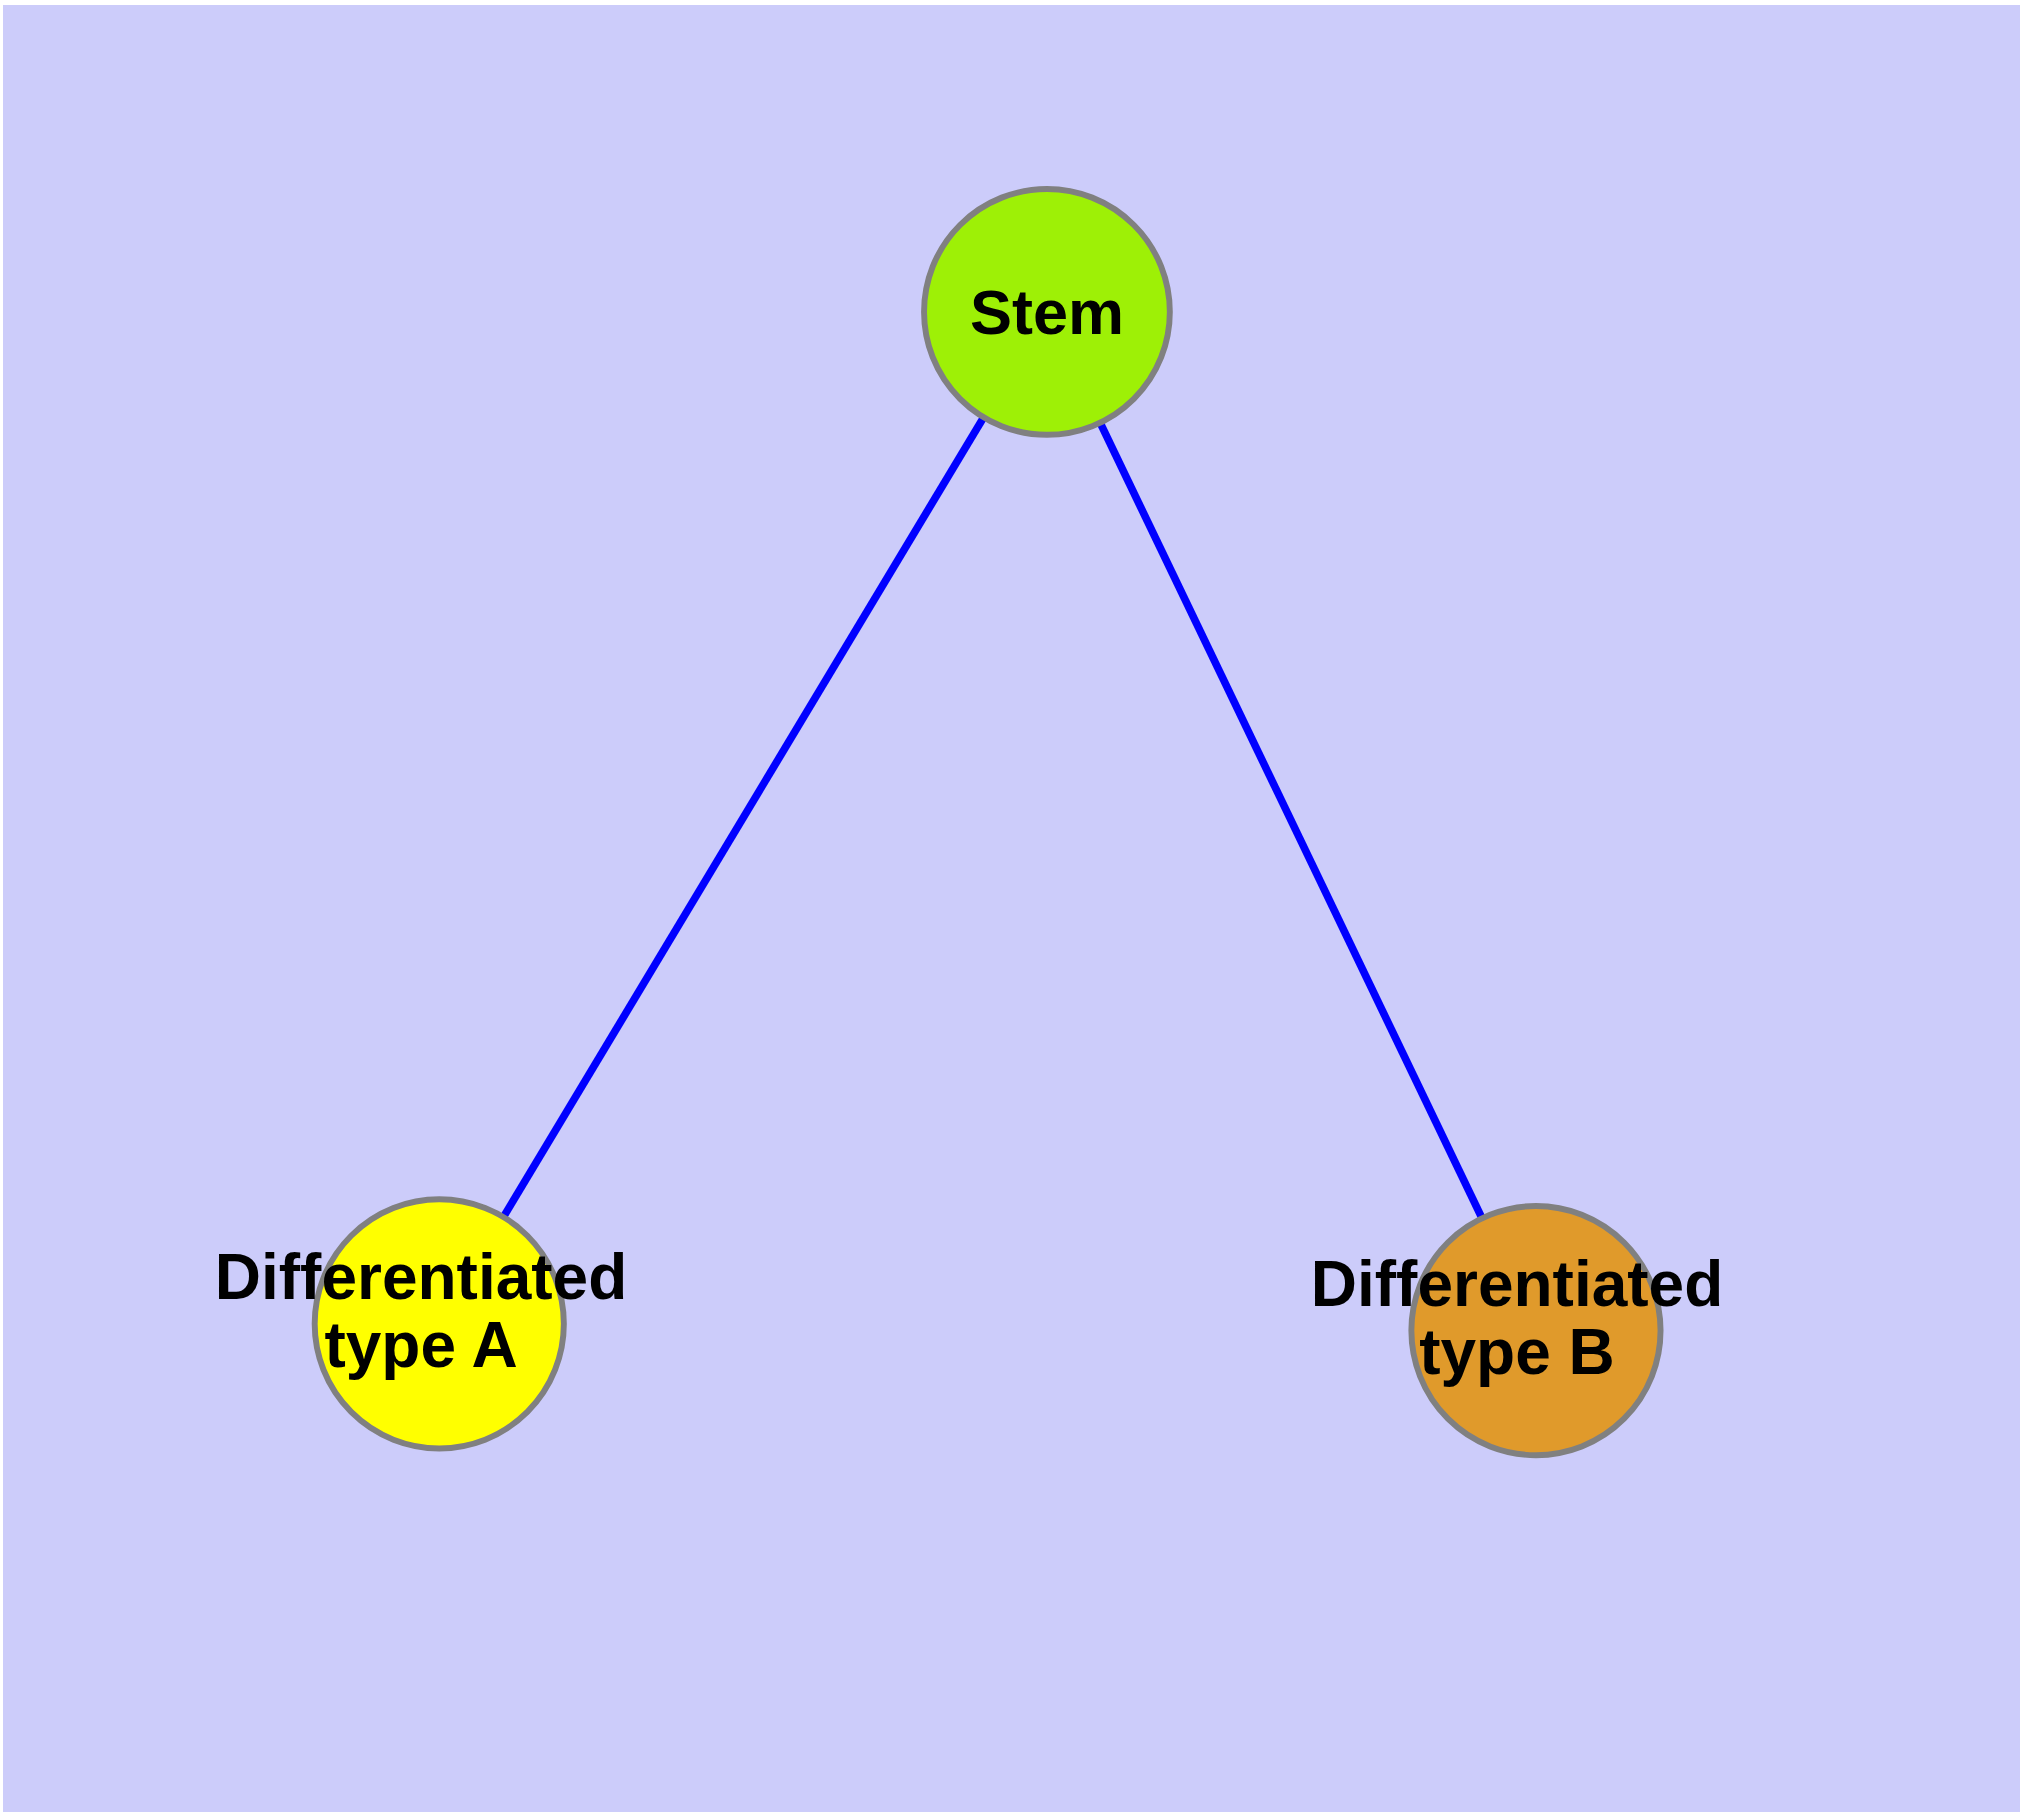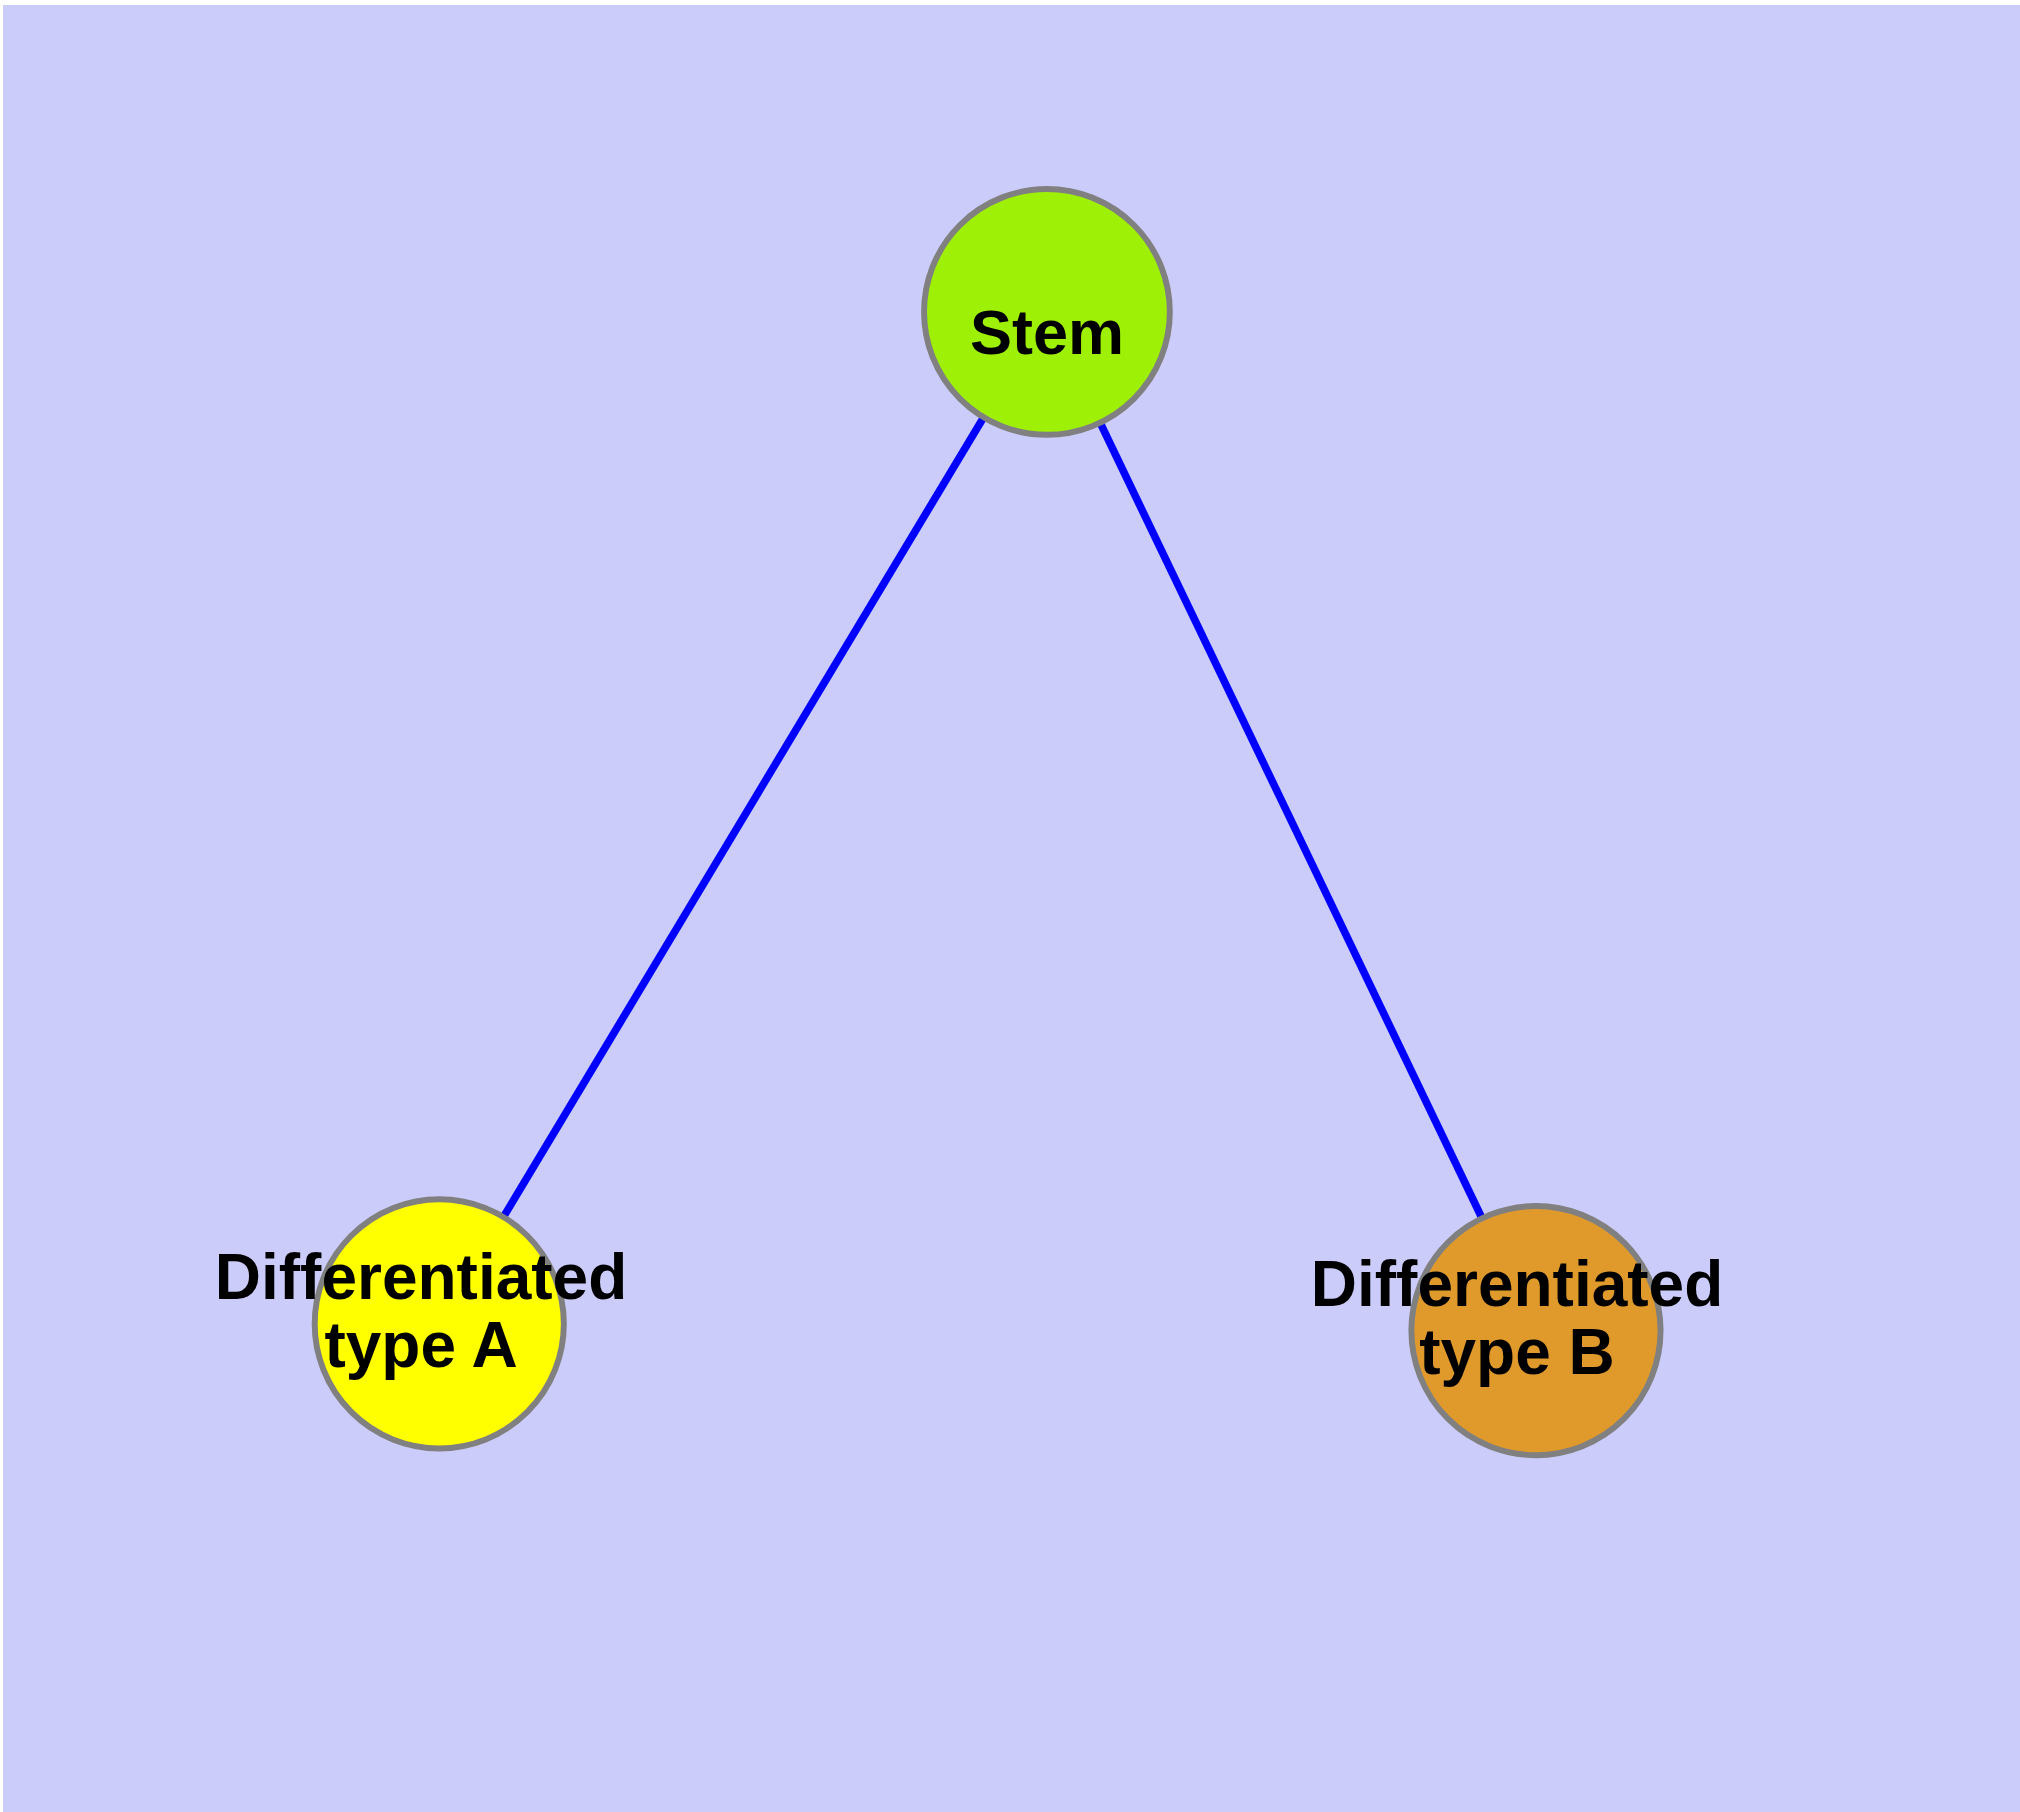--- a/index.html
+++ b/index.html
@@ -39,21 +39,20 @@
     line-height: 1.06;
     white-space: pre;
     pointer-events: none;
     -webkit-font-smoothing: antialiased;
   }
   #label-stem {
     font-size: 63px;
     left: 1047px;
     top: 312px;
     transform: translate(-50%, -50%);
-    margin-top: 20px;
   }
   #label-diff-a {
     font-size: 64px;
     left: 421px;
     top: 1312px;
     transform: translate(-50%, -50%);
   }
   #label-diff-b {
     font-size: 64px;
     left: 1517px;

